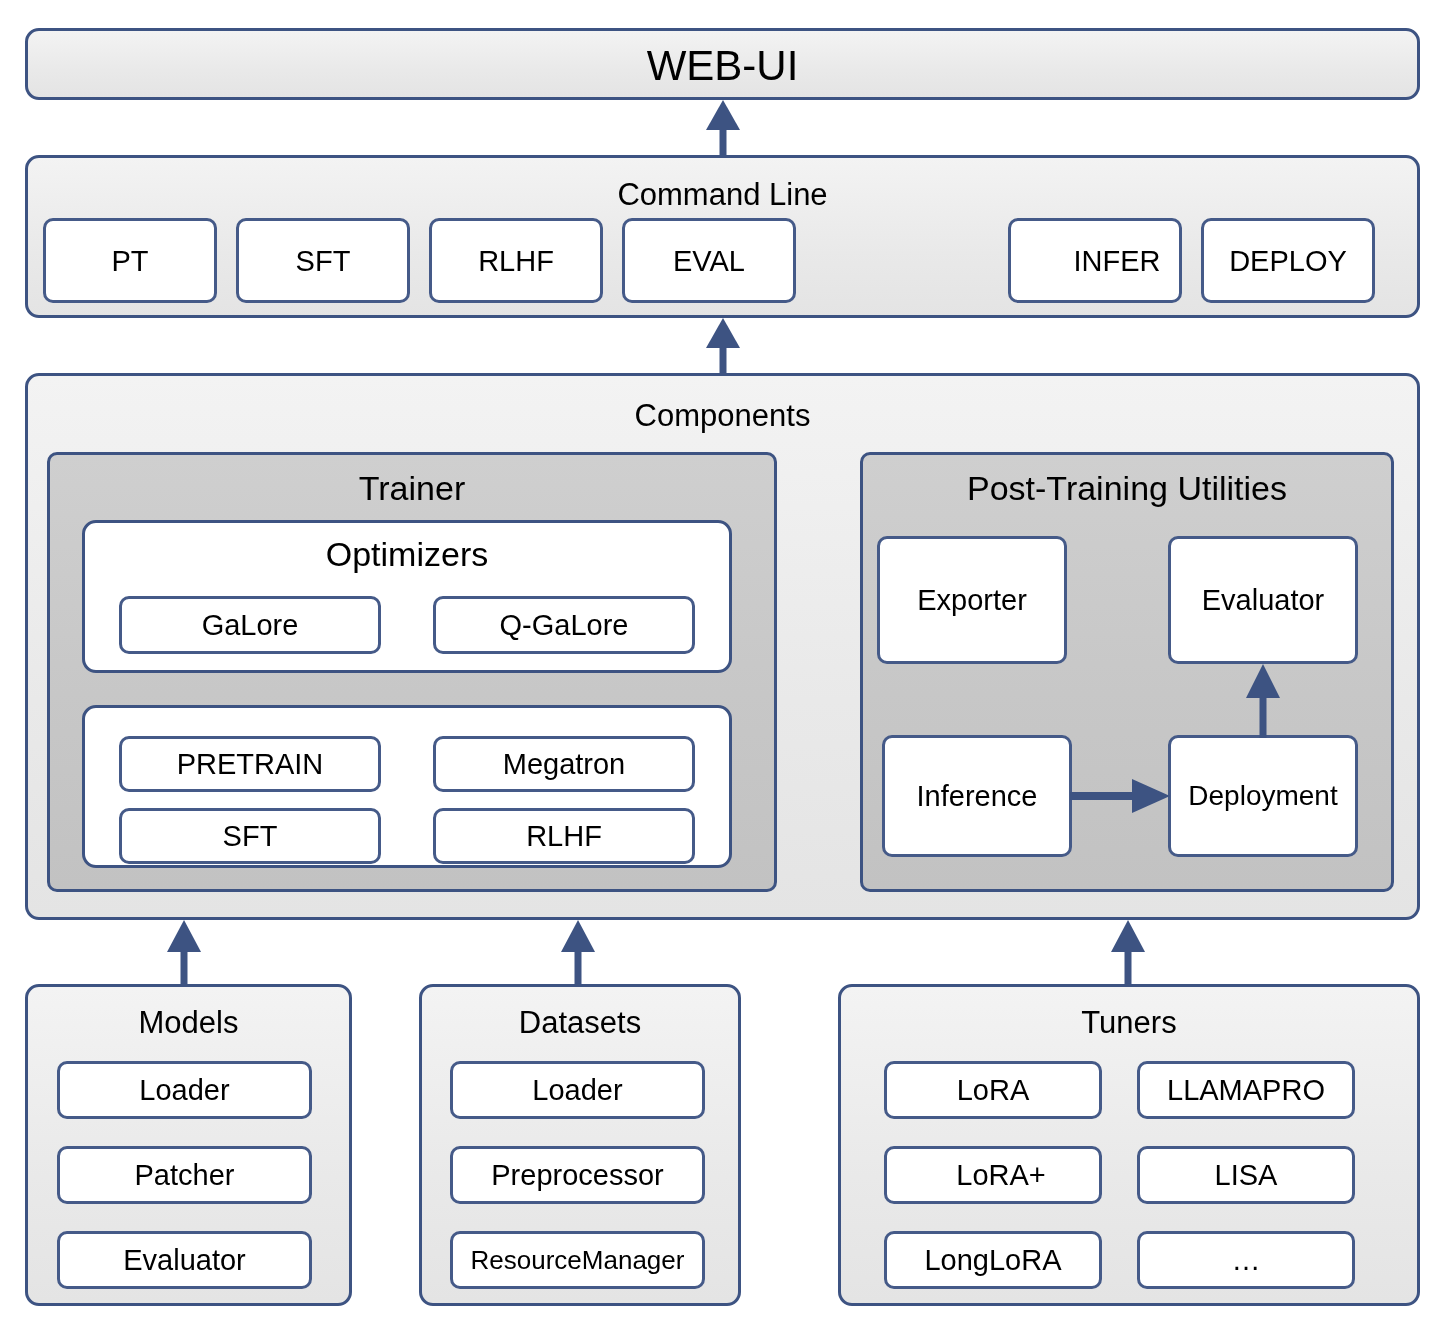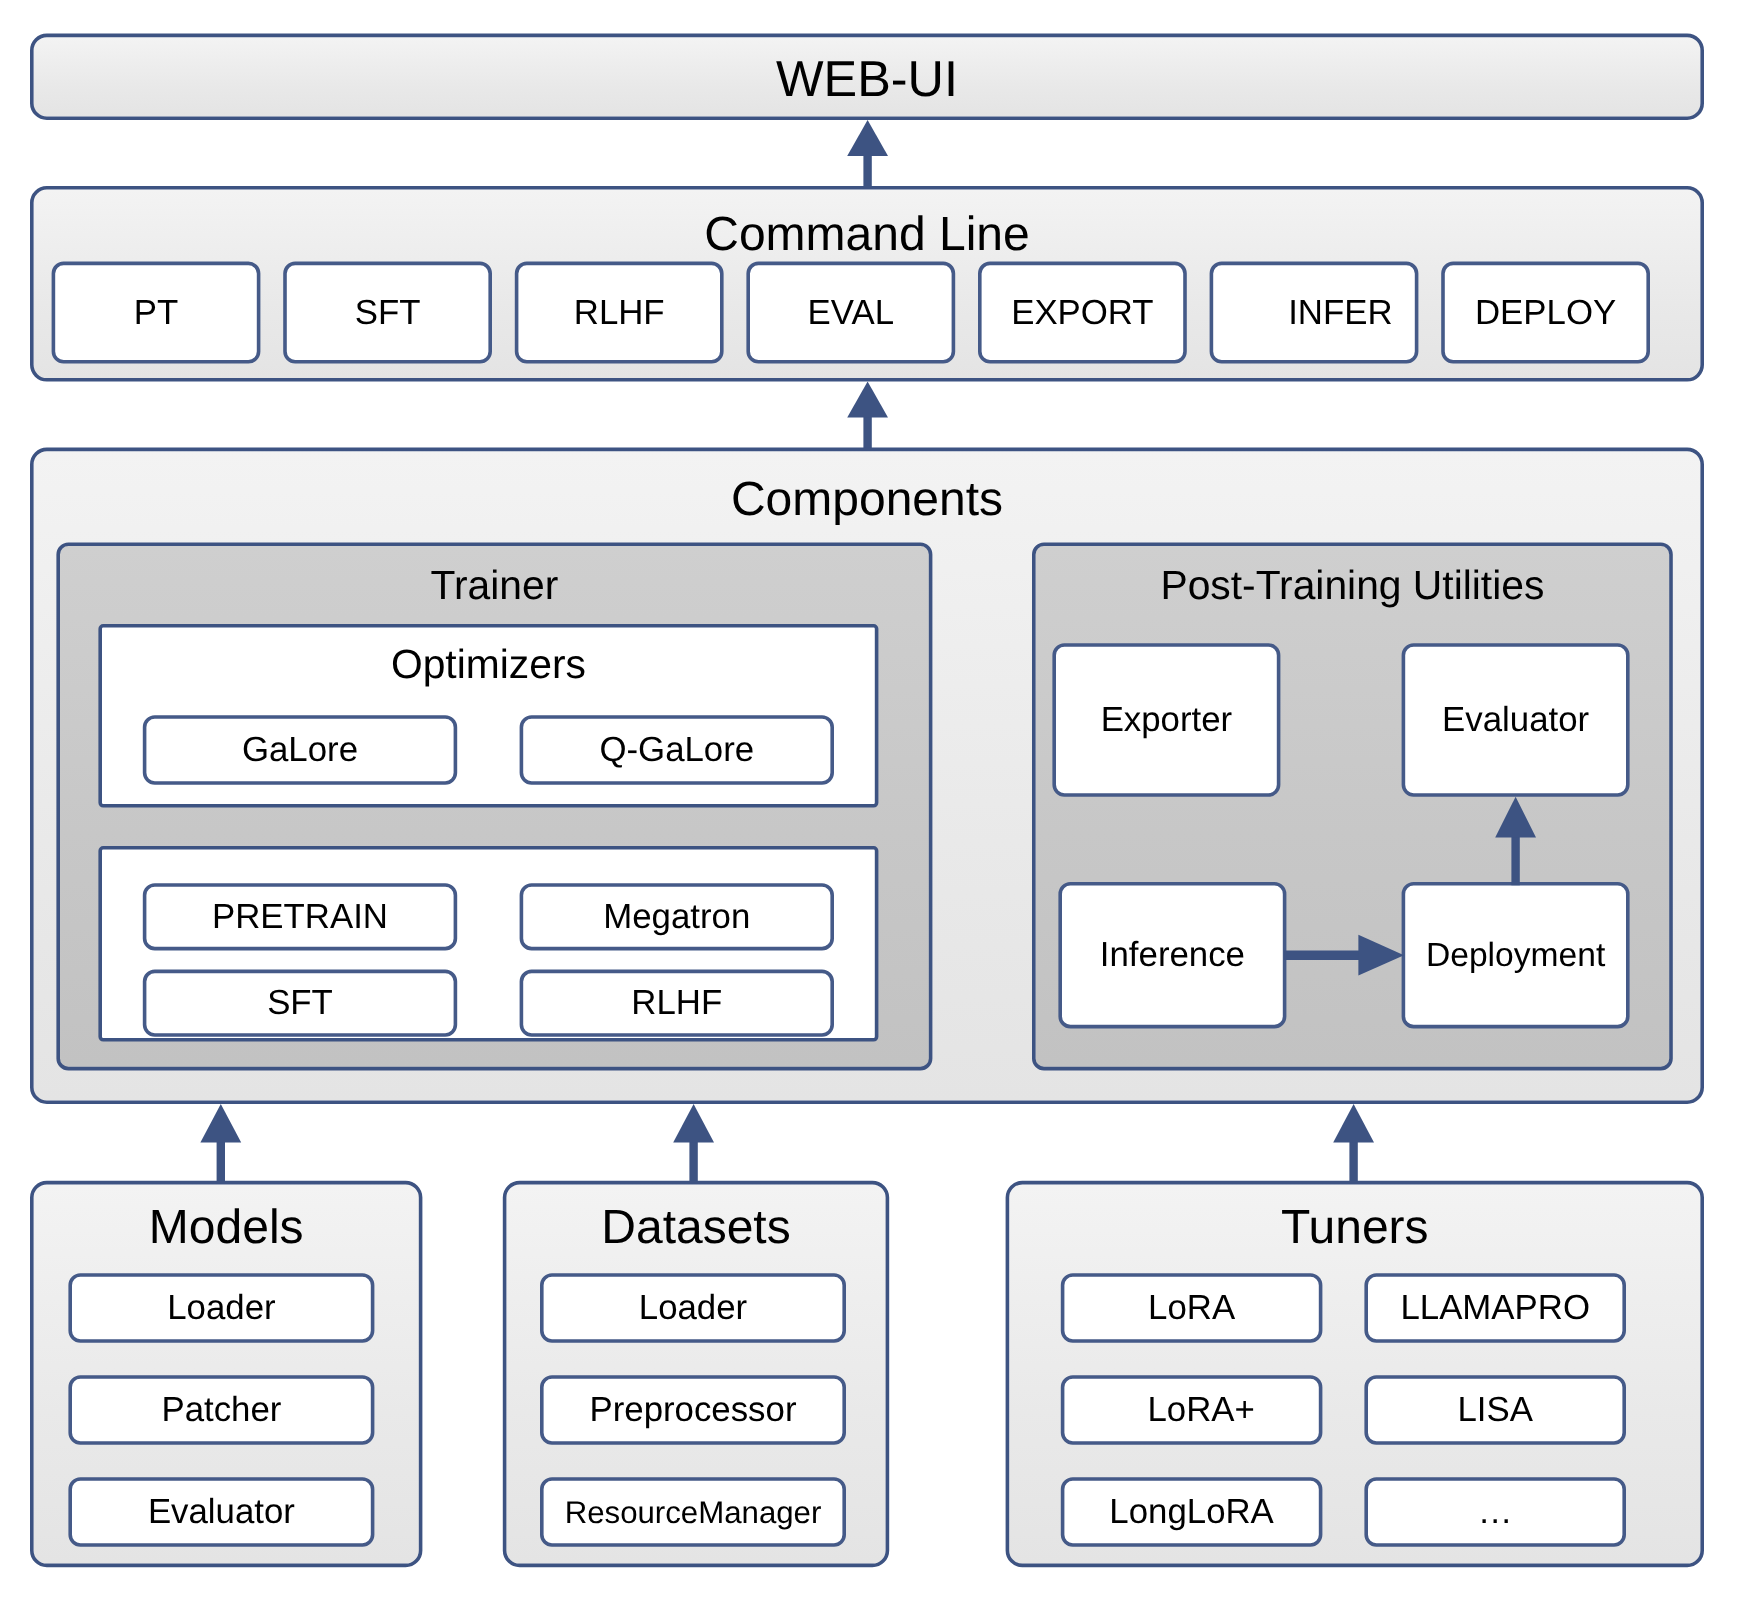--- a/index.html
+++ b/index.html
@@ -33,41 +33,41 @@
     border-radius: 14px;
   }
   .box.lvl-gray {
     background: linear-gradient(180deg, #cfcfcf 0%, #c7c7c7 55%, #c2c2c2 100%);
     border-width: 3px;
     border-radius: 10px;
   }
   .box.lvl-white {
     background: #ffffff;
     border-width: 3px;
-    border-radius: 4px;
+    border-radius: 14px;
   }
   .box.leaf {
     background: #ffffff;
     border: 3px solid #455a88;
     border-radius: 10px;
     display: flex;
     align-items: center;
     justify-content: center;
   }
 
   .title {
     position: absolute;
     left: 0;
     right: 0;
     text-align: center;
     white-space: nowrap;
     color: #000;
   }
   .t-xl   { font-size: 42px; line-height: 46px; }
-  .t-lg   { font-size: 40px; line-height: 44px; }
+  .t-lg   { font-size: 31px; line-height: 44px; }
   .t-md   { font-size: 34px; line-height: 38px; }
 
   .leaf-label {
     font-size: 29px;
     line-height: 32px;
     white-space: nowrap;
     color: #000;
   }
   .leaf-label.small { font-size: 26px; }
   .leaf-label.mid   { font-size: 28px; }
@@ -102,23 +102,20 @@
   </div>
   <div class="box leaf" style="left:236px; top:218px; width:174px; height:85px;">
     <span class="leaf-label">SFT</span>
   </div>
   <div class="box leaf" style="left:429px; top:218px; width:174px; height:85px;">
     <span class="leaf-label">RLHF</span>
   </div>
   <div class="box leaf" style="left:622px; top:218px; width:174px; height:85px;">
     <span class="leaf-label">EVAL</span>
   </div>
-  <div class="box leaf" style="left:815px; top:218px; width:174px; height:85px;">
-    <span class="leaf-label">EXPORT</span>
-  </div>
   <div class="box leaf" style="left:1008px; top:218px; width:174px; height:85px;padding-left:44px;">
     <span class="leaf-label">INFER</span>
   </div>
   <div class="box leaf" style="left:1201px; top:218px; width:174px; height:85px;">
     <span class="leaf-label">DEPLOY</span>
   </div>
 
   <div class="arrow-v" style="left:702px; top:318px; width:42px; height:56px;">
     <svg width="42" height="56" viewBox="0 0 42 56">
       <line x1="21" y1="56" x2="21" y2="22" stroke="#3d5382" stroke-width="7"></line>

